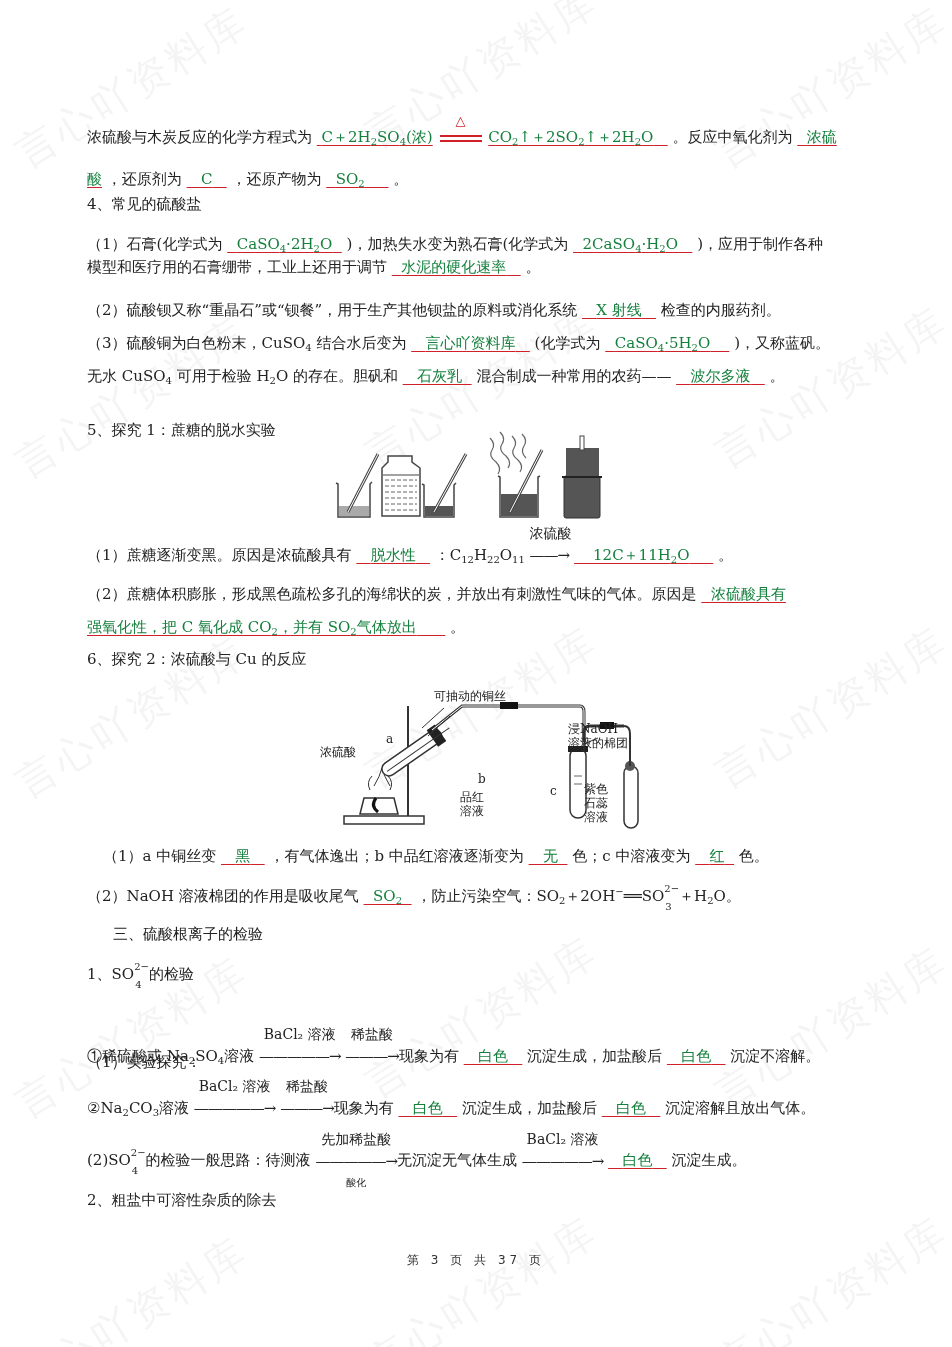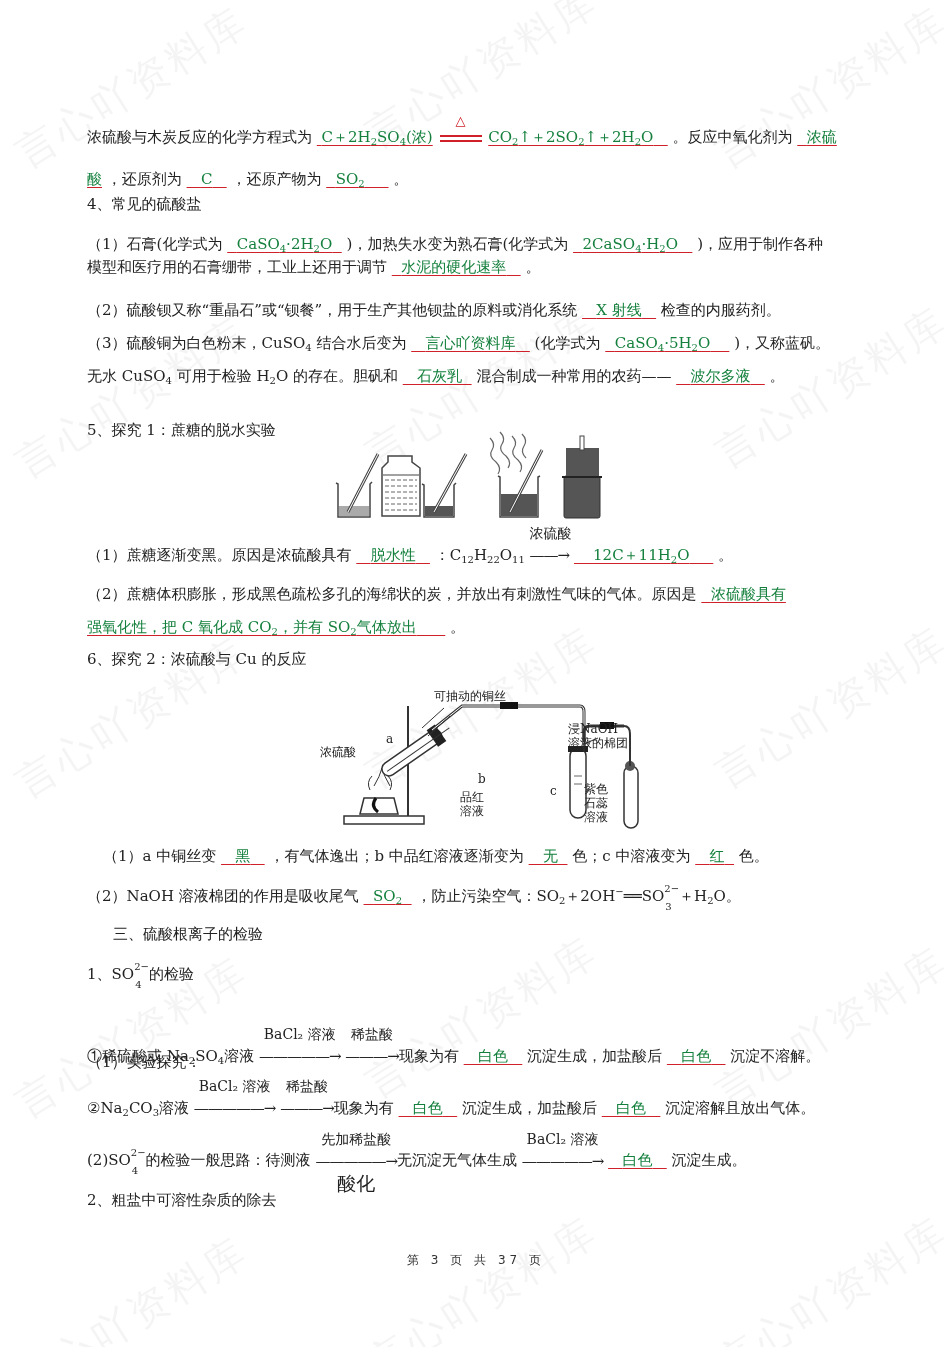--- a/index.html
+++ b/index.html
@@ -17,21 +17,21 @@
   }
   .line { position: absolute; left: 87px; white-space: nowrap; line-height: 20px; }
   .ans { color: #15803d; text-decoration: underline; text-decoration-color: #d0202a; text-underline-offset: 3px; }
   sub { font-size: 10px; vertical-align: -3px; line-height: 0; }
   sup { font-size: 10px; line-height: 0; }
   .ion { display: inline-block; position: relative; width: 10px; height: 20px; vertical-align: middle; }
   .ion .ch { position: absolute; top: -8px; left: 0; font-size: 10px; }
   .ion .sb { position: absolute; bottom: -10px; left: 1px; font-size: 10px; }
   .arrowbox { display: inline-block; position: relative; text-align: center; vertical-align: bottom; }
   .arrowbox .top { position: absolute; left: 0; right: 0; top: -22px; font-size: 14px; white-space: nowrap; }
-  .arrowbox .bot { position: absolute; left: 0; right: 0; bottom: -22px; font-size: 19px; white-space: nowrap; }
+  .arrowbox .bot { position: absolute; left: 0; right: 0; bottom: -22px; font-size: 10px; white-space: nowrap; }
   .arrowbox .shaft { letter-spacing: -1px; }
   .figure { position: absolute; }
   .footer { position: absolute; top: 1252px; left: 0; width: 952px; text-align: center; font-size: 12px; letter-spacing: 4px; color: #333; font-family: "DejaVu Sans", sans-serif; }
   .eqsign { display:inline-block; position: relative; width: 46px; text-align:center; }
   .eqsign .delta { position:absolute; top:-16px; left:0; right:0; color:#d0202a; font-size:13px; }
   .eqsign .bars { display:inline-block; width: 42px; border-top: 2px solid #d0202a; border-bottom: 2px solid #d0202a; height: 3px; vertical-align: middle; }
 </style>
 </head>
 <body>
 

